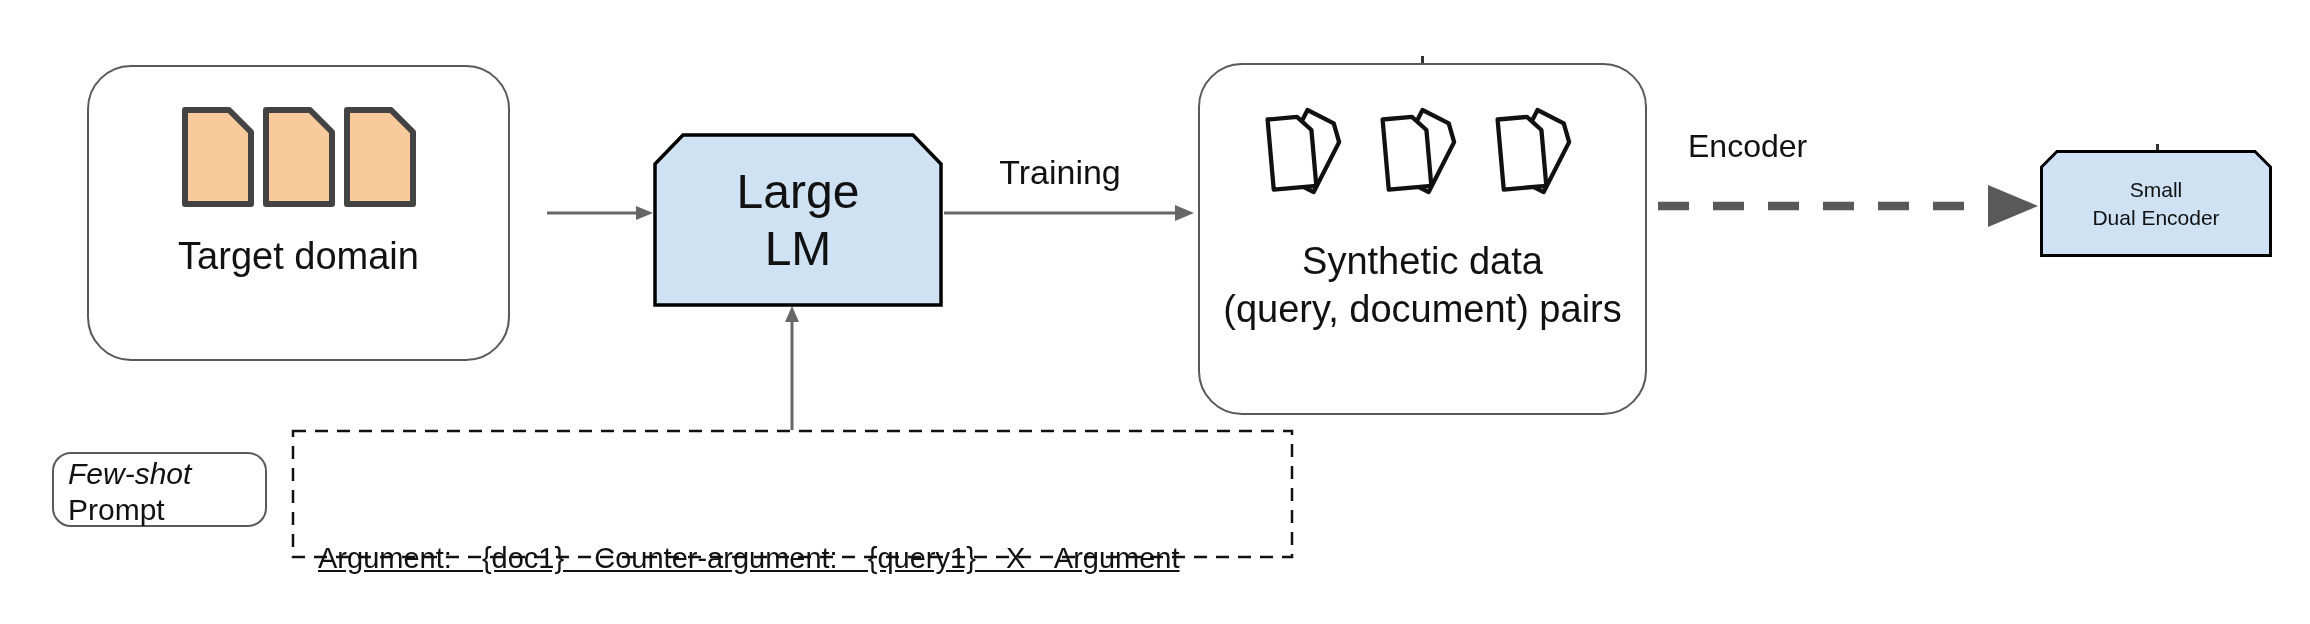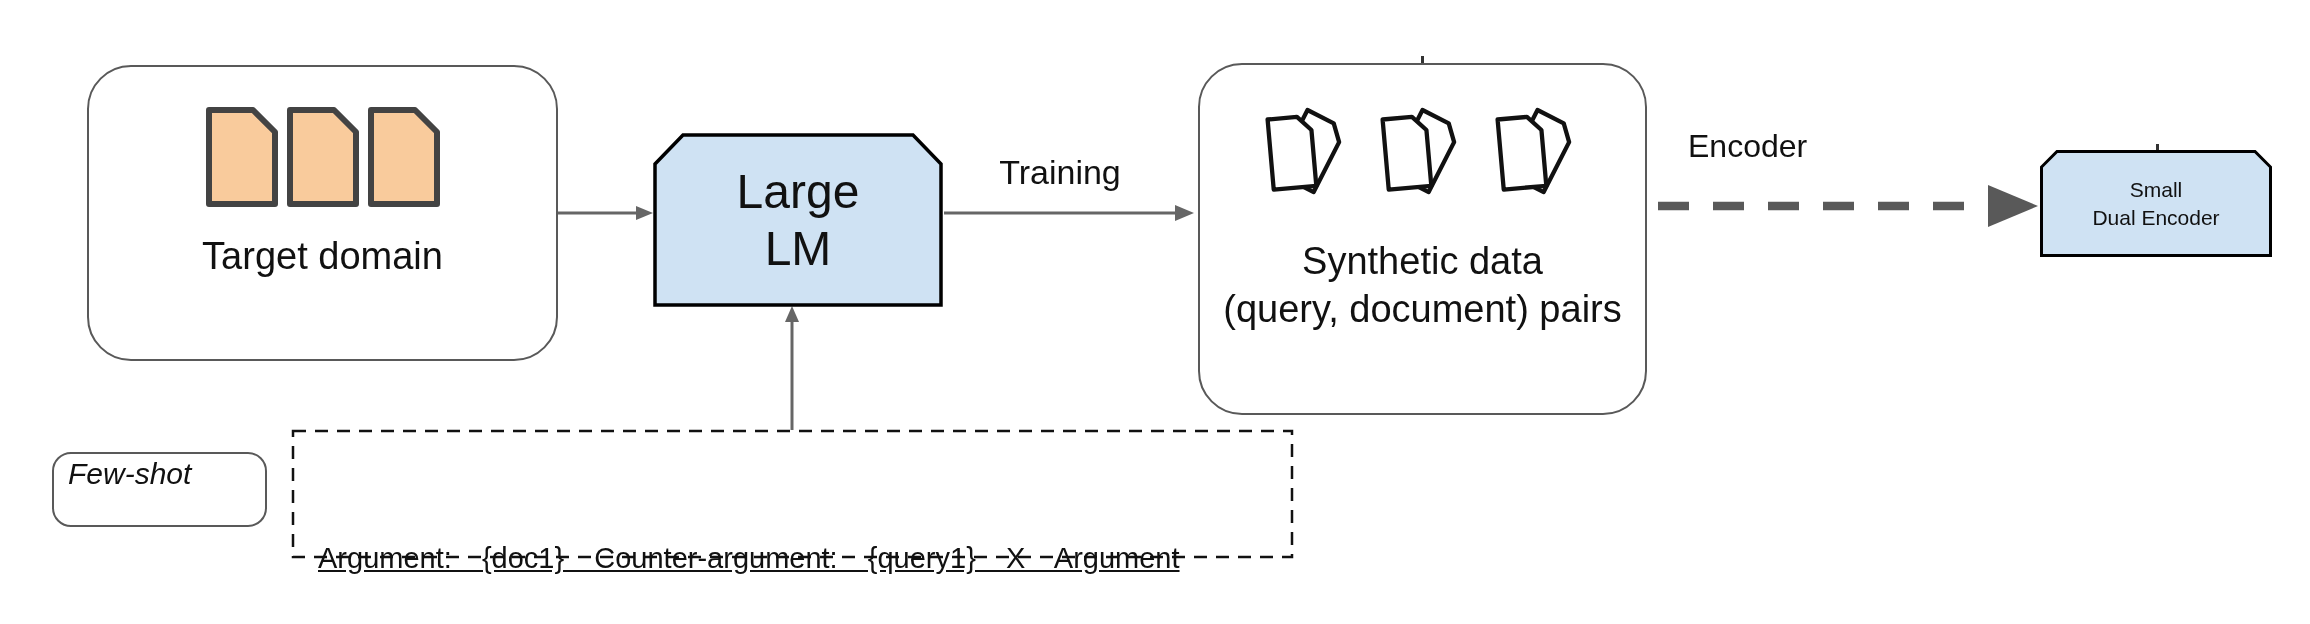--- a/index.html
+++ b/index.html
@@ -4,21 +4,21 @@
 <style>
   html,body{margin:0;padding:0;background:#fff;}
   .canvas{
     position:relative;width:2310px;height:624px;background:#ffffff;overflow:hidden;
     font-family:"Liberation Sans","DejaVu Sans",sans-serif;color:#111;
   }
   .overlay{position:absolute;left:0;top:0;width:2310px;height:624px;pointer-events:none;}
 
   
   .container-box{position:absolute;border:2.5px solid #595959;border-radius:44px;background:#fff;box-sizing:border-box;}
-  .box-target{left:87px;top:65px;width:471px;height:296px;}
+  .box-target{left:87px;top:65px;width:423px;height:296px;}
   .box-synth{left:1198px;top:63px;width:449px;height:352px;}
 
   .icon-row{position:absolute;left:0;right:0;display:flex;justify-content:center;align-items:flex-start;}
   .box-target .icon-row{top:40px;gap:9px;}
   .box-synth .icon-row{top:32px;gap:20px;}
 
   .container-label{position:absolute;left:0;right:0;text-align:center;font-size:38px;line-height:48px;}
   .box-target .container-label{top:165px;}
   .box-synth .container-label{top:172px;}
   .container-label span{display:block;}
@@ -149,20 +149,21 @@
       <polygon points="17,1.5 215,1.5 230.5,17 230.5,105.5 1.5,105.5 1.5,17" fill="#CFE2F3" stroke="#000000" stroke-width="3"></polygon>
     </svg>
     <div class="model-label">
       <span>Small</span>
       <span>Dual Encoder</span>
     </div>
   </div>
 
   <div class="fewshot-box">
     <span class="line-italic">Few-shot</span>
+    <span class="line-regular">Prompt</span>
   </div>
 
   <div class="prompt-text">
     <span class="prompt-line1">Argument:  {doc1}  Counter-argument:  {query1}  X  Argument</span>
     
   </div>
 
 </div>
 
 </body></html>

